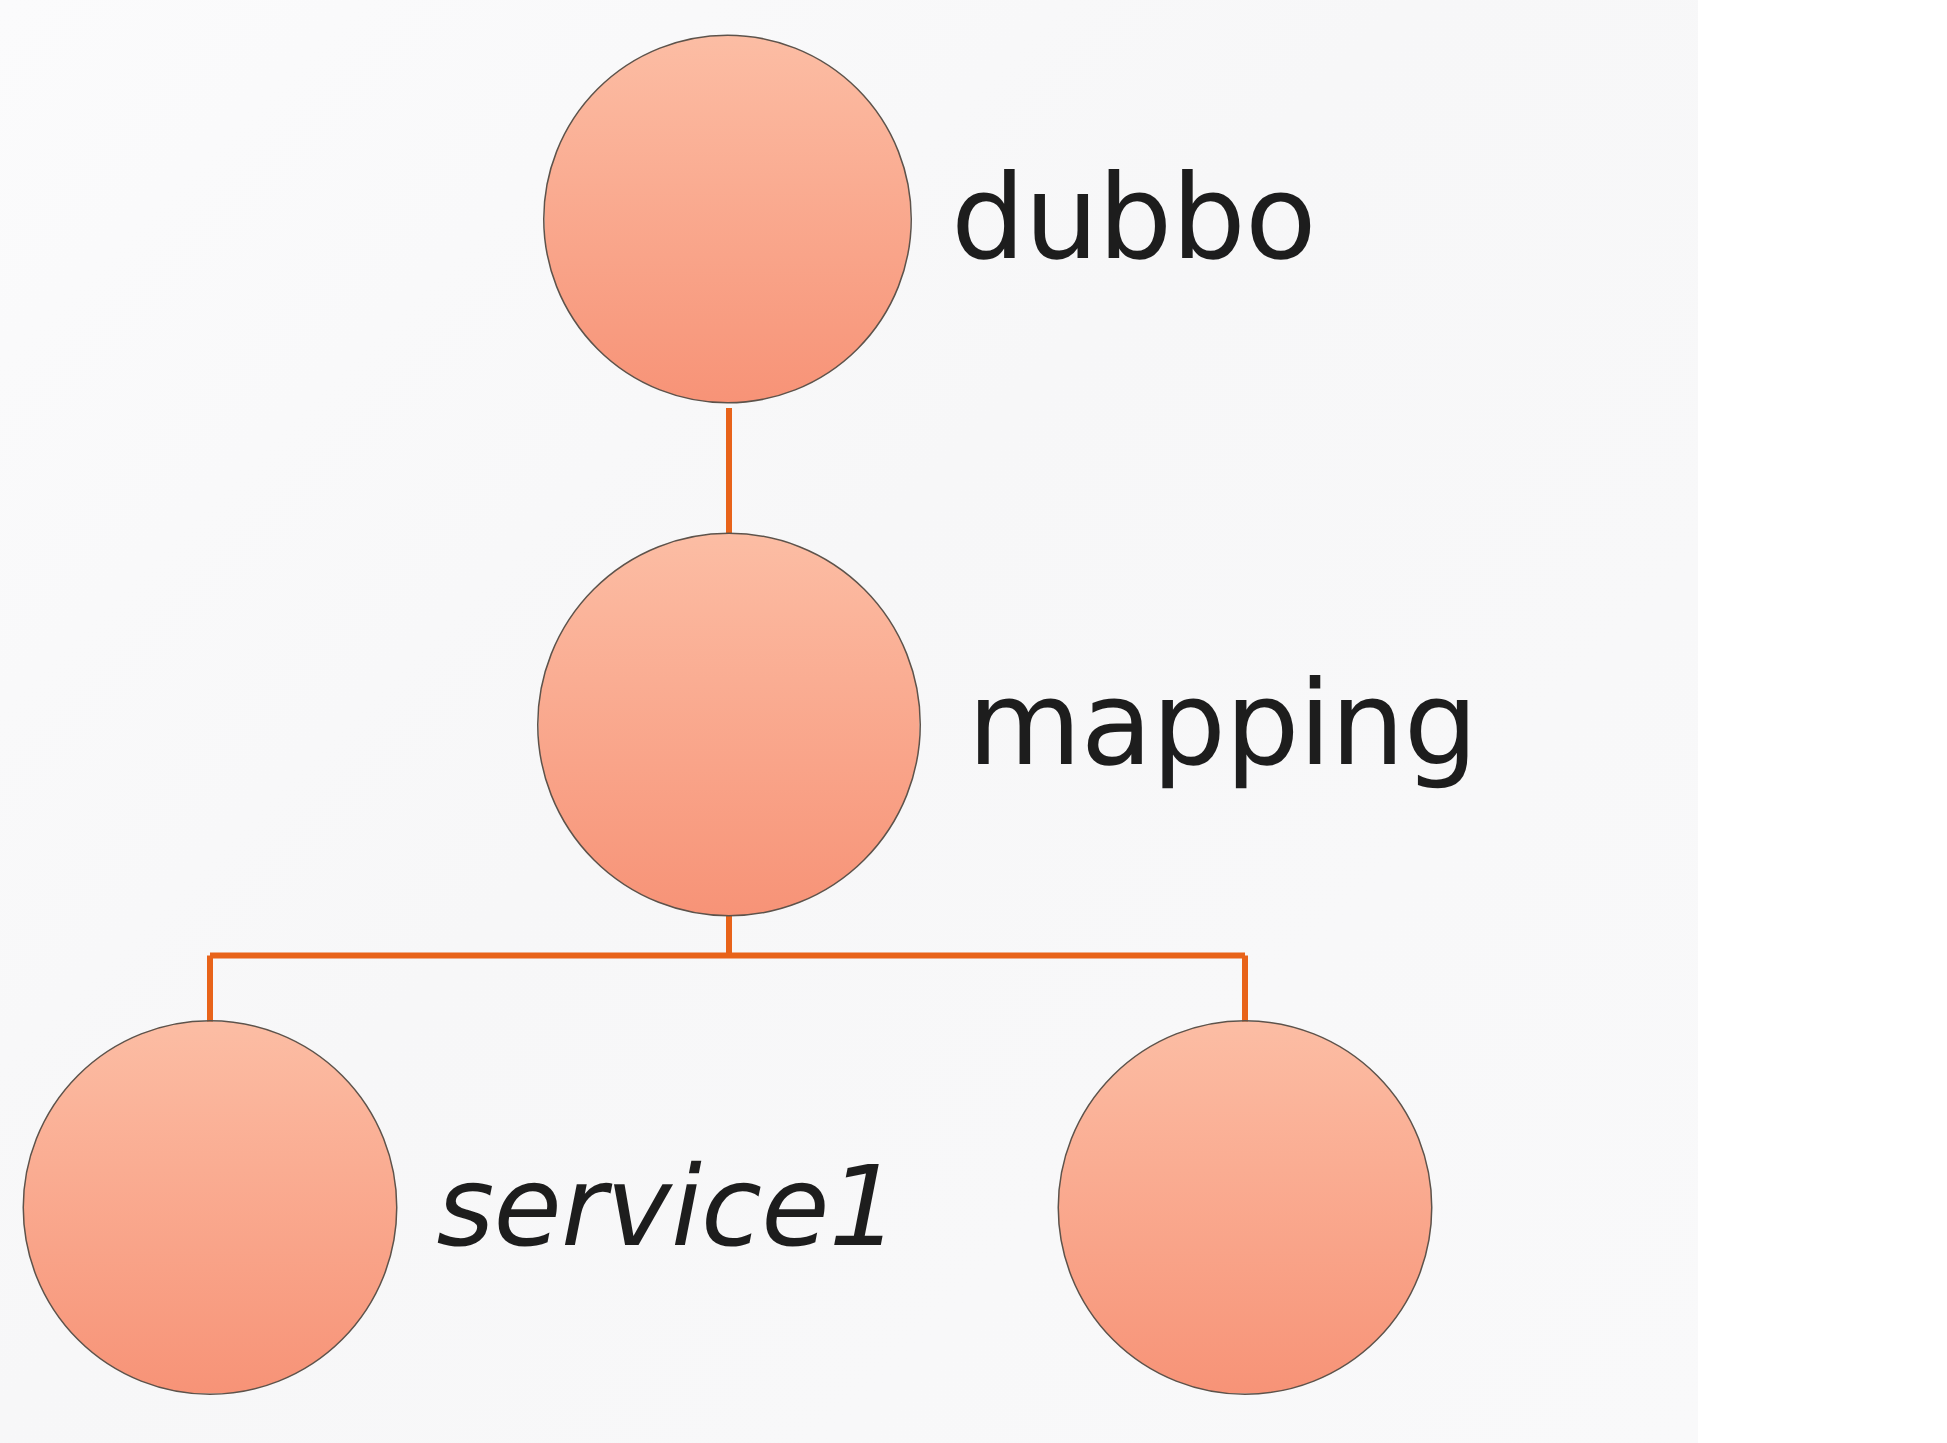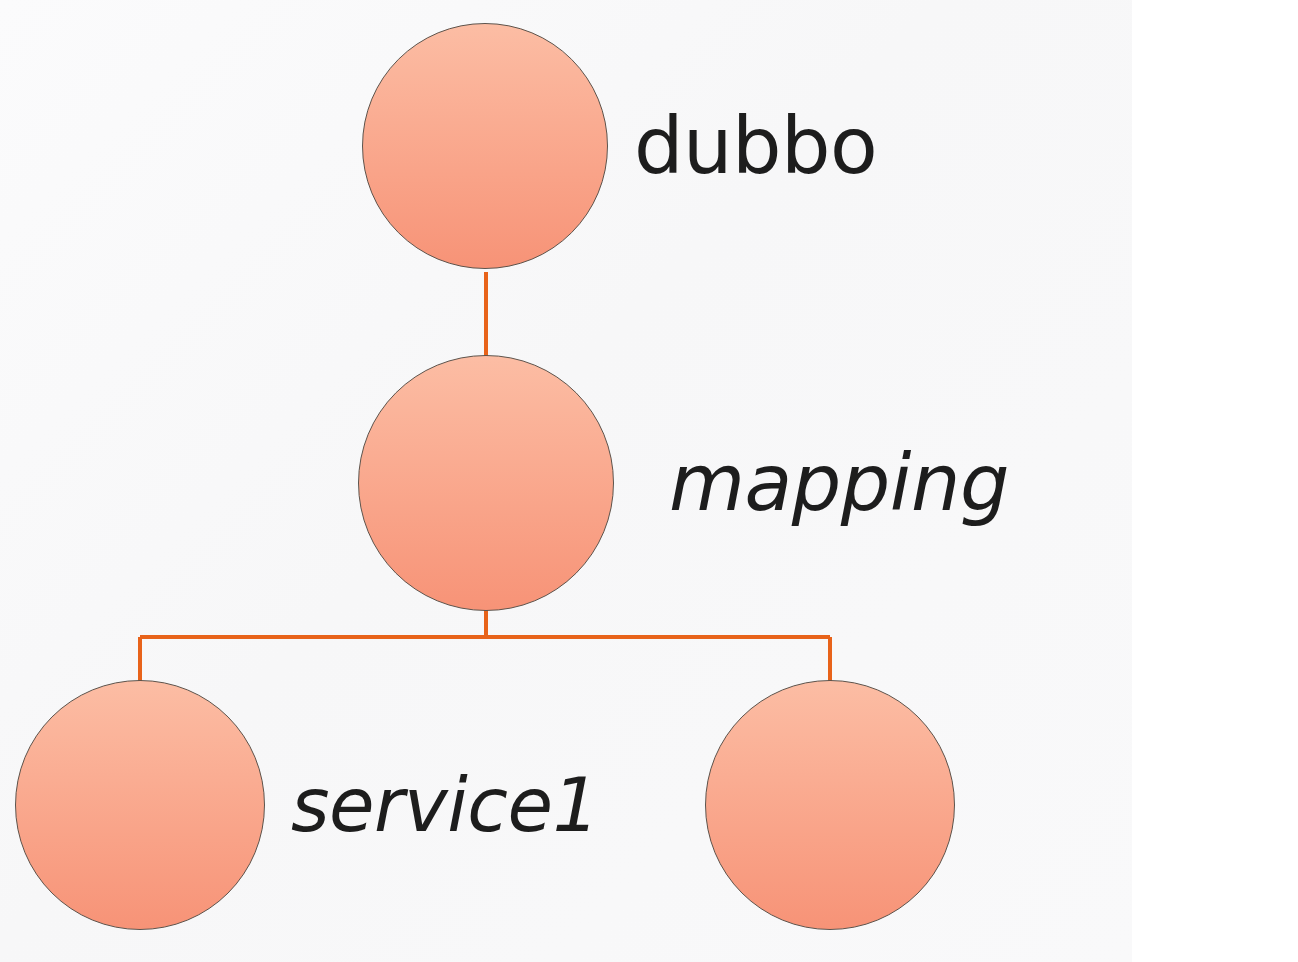--- a/index.html
+++ b/index.html
@@ -82,16 +82,16 @@
 
     <path d="M 830 637 L 830 682" stroke="#e8631a" stroke-width="4" fill="none"></path>
   </svg>
 
   <div class="node" id="node-dubbo" style="left: 362px; top: 23px; width: 246px; height: 246px; background-image: linear-gradient(rgb(252, 189, 164) 0%, rgb(247, 147, 119) 100%); border-color: rgb(93, 83, 75);"></div>
   <div class="node" id="node-mapping" style="left: 358px; top: 355px; width: 256px; height: 256px; background-image: linear-gradient(rgb(252, 189, 164) 0%, rgb(247, 147, 119) 100%); border-color: rgb(93, 83, 75);"></div>
   <div class="node" id="node-service1" style="left: 15px; top: 680px; width: 250px; height: 250px; background-image: linear-gradient(rgb(252, 189, 164) 0%, rgb(247, 147, 119) 100%); border-color: rgb(93, 83, 75);"></div>
   <div class="node" id="node-service2" style="left: 705px; top: 680px; width: 250px; height: 250px; background-image: linear-gradient(rgb(252, 189, 164) 0%, rgb(247, 147, 119) 100%); border-color: rgb(93, 83, 75);"></div>
 
   <div class="node-label" id="label-dubbo" style="left: 634px; color: rgb(29, 29, 29); top: 107px;">dubbo</div>
-  <div class="node-label" id="label-mapping" style="left: 669px; color: rgb(29, 29, 29); top: 444px; font-style: italic;">mapping</div>
+  <div class="node-label" id="label-mapping" style="left: 645px; color: rgb(29, 29, 29); top: 444px;">mapping</div>
   <div class="node-label" id="label-service1" style="left: 291px; color: rgb(29, 29, 29); top: 768px; font-style: italic;">service1</div>
 
 </div>
 
 </body></html>

